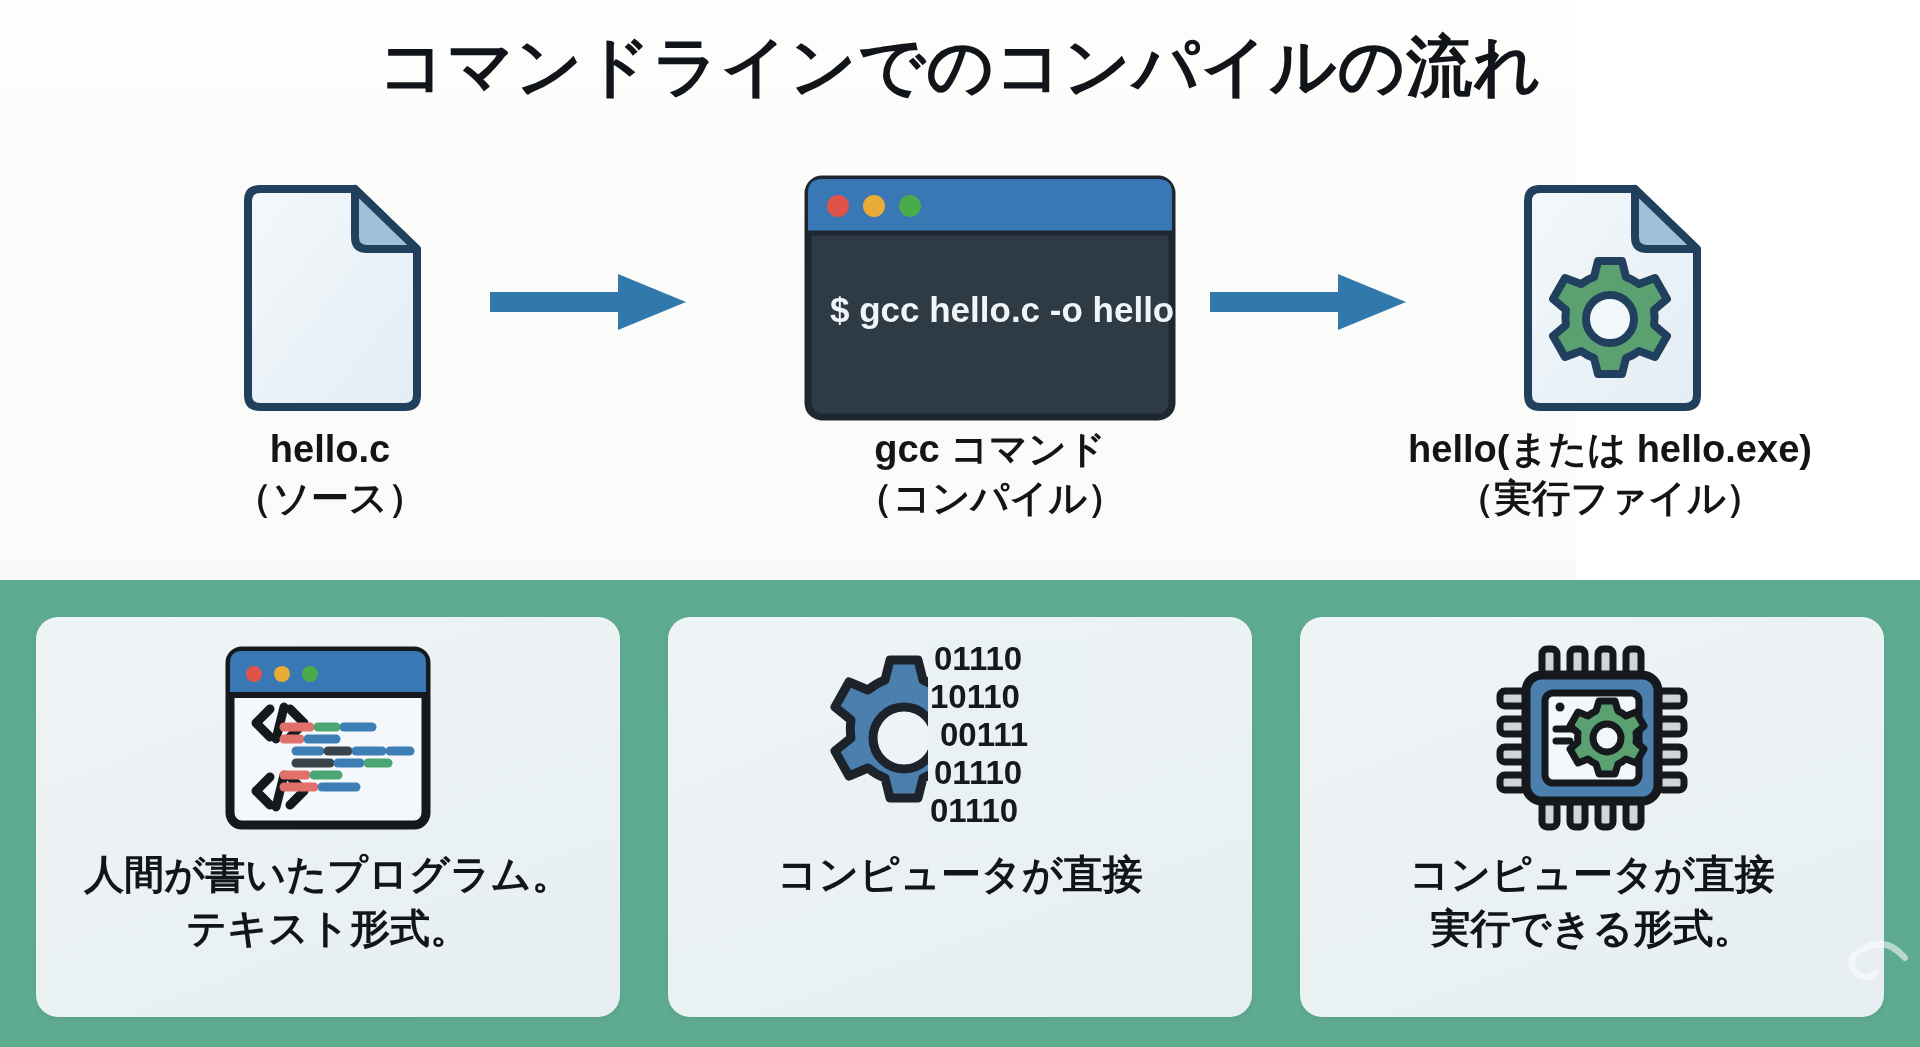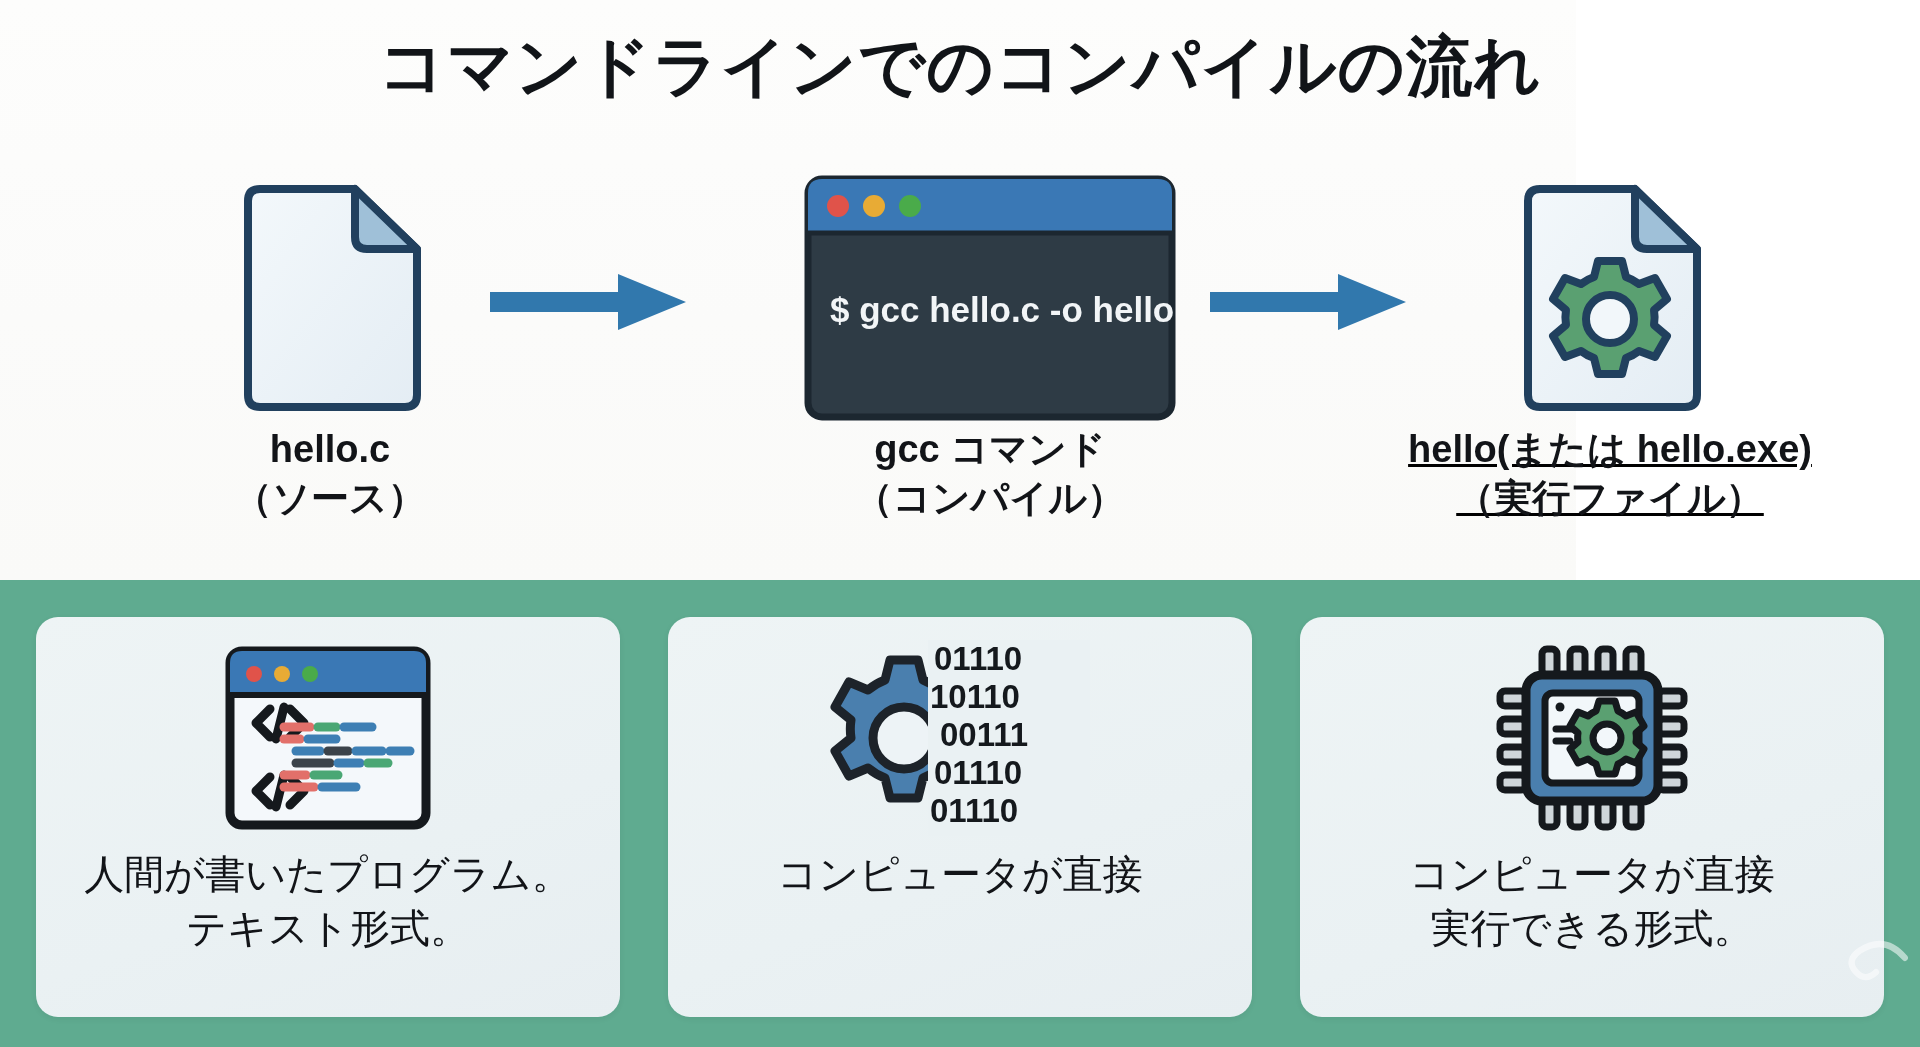--- a/index.html
+++ b/index.html
@@ -48,21 +48,21 @@
   }
 
   .flow-step {
     position: absolute;
     top: 0;
     width: 440px;
     text-align: center;
   }
   #flow-step-0 { left: 110px; }
   #flow-step-1 { left: 770px; }
-  #flow-step-2 { left: 1390px; text-decoration: underline; }
+  #flow-step-2 { left: 1390px; }
 
   .step-art {
     height: 255px;
     display: flex;
     align-items: center;
     justify-content: center;
   }
 
   .step-caption {
     margin-top: 0;
@@ -119,21 +119,21 @@
     height: 205px;
     display: flex;
     align-items: center;
     justify-content: flex-start;
   }
 
   .card-text {
     margin-top: 8px;
     text-align: center;
     font-size: 40px;
-    font-weight: 400;
+    font-weight: 700;
     line-height: 1.34;
     color: #121418;
     white-space: nowrap;
   }
   .card-text .line2 { display: block; }
 
   
   #corner-swirl {
     position: absolute;
     right: 8px;

